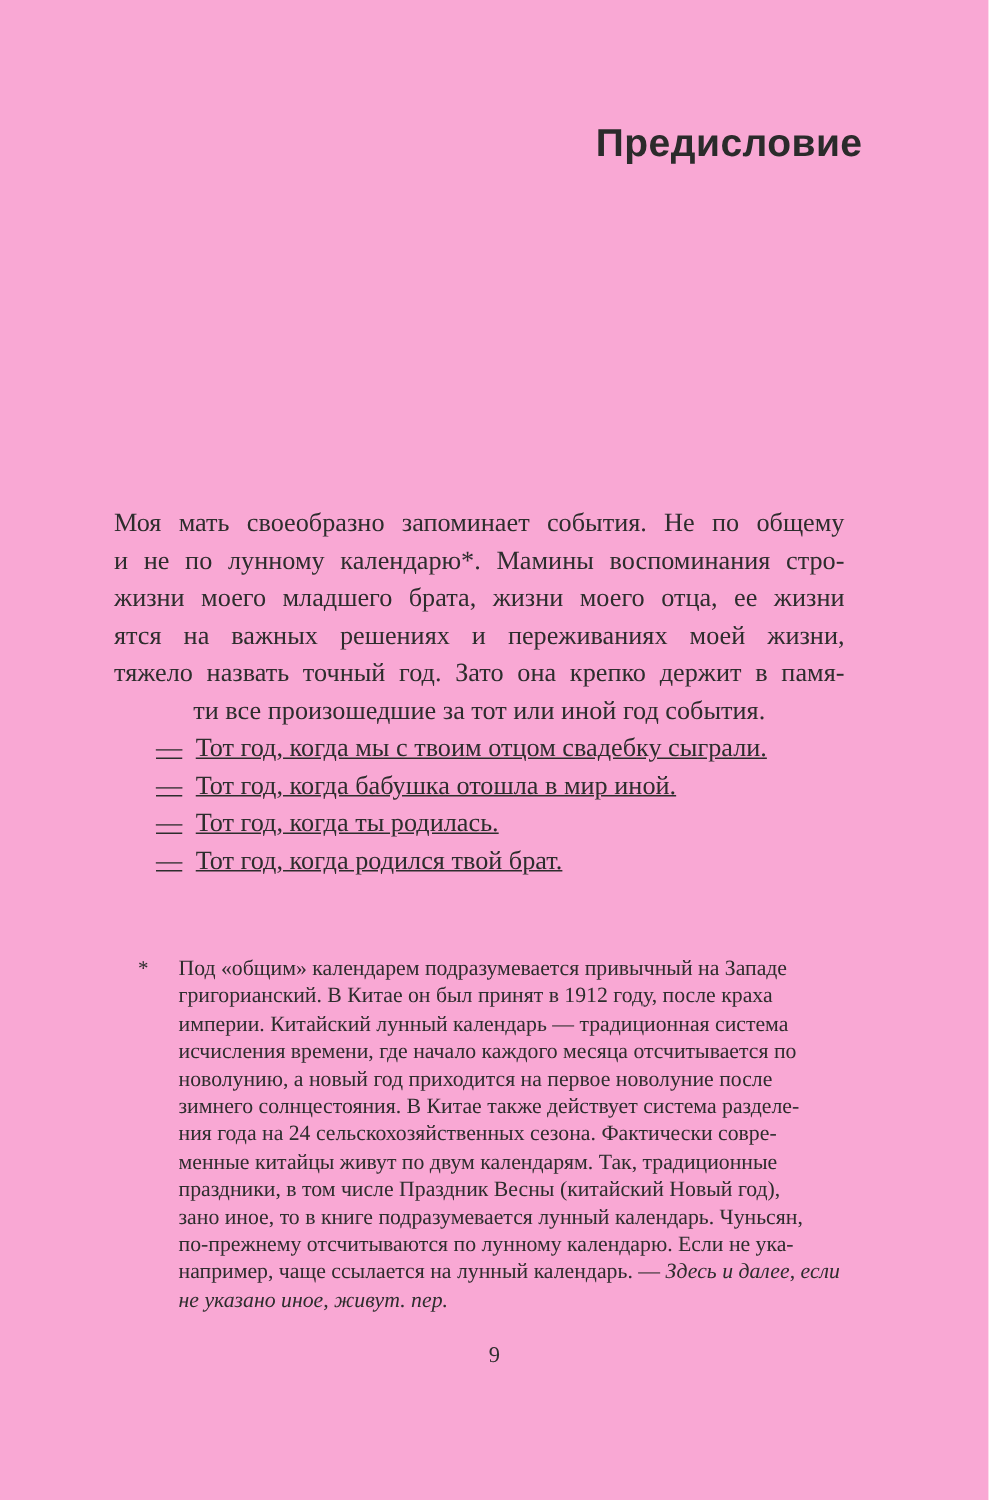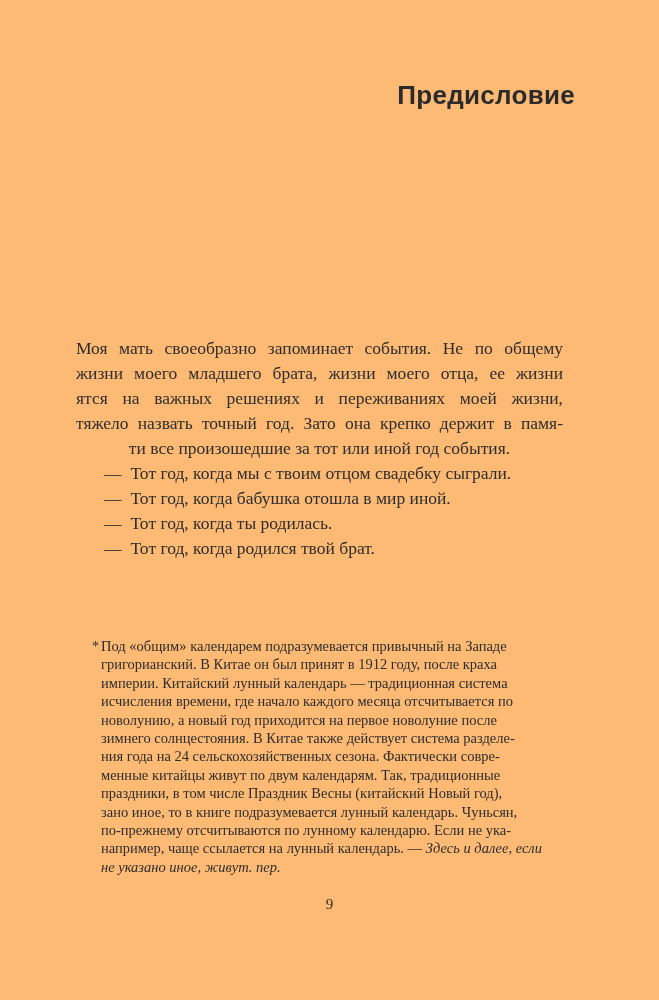--- a/index.html
+++ b/index.html
@@ -1,20 +1,20 @@
 <!DOCTYPE html>
 <html><head>
 <meta charset="utf-8">
 <style>
   html, body { margin: 0; padding: 0; background: #ffffff; }
   .page {
     position: relative;
     width: 659px;
     height: 1000px;
-    background: #fdba74;
+    background: #f9a8d4;
     overflow: hidden;
     font-family: "Liberation Serif", serif;
     color: #2d2d2d;
   }
   .title {
     position: absolute;
     top: 80px;
     right: 84px;
     margin: 0;
     font-family: "Liberation Sans", sans-serif;
@@ -26,58 +26,59 @@
   .body-block {
     position: absolute;
     top: 336px;
     left: 76px;
     width: 487px;
     font-size: 17.5px;
     line-height: 25px;
   }
   .bline { text-align: center; }
   .bline.j { text-align: justify; text-align-last: justify; }
-  .list { margin: 0; }
+  .list { margin: 0; text-decoration: underline; }
   .litem { padding-left: 28px; }
   .dash { margin-right: 9px; }
   .footnote {
     position: absolute;
     top: 637px;
     left: 87px;
     width: 487px;
     font-size: 14.5px;
     line-height: 18.4px;
   }
   .fn-marker {
     position: absolute;
     left: 5px;
     top: 1px;
     font-size: 14px;
   }
-  .fn-text { margin-left: 14px; }
+  .fn-text { margin-left: 32px; }
   .it { font-style: italic; }
   .pagenum {
     position: absolute;
     top: 896px;
     left: 0;
     width: 659px;
     text-align: center;
     font-size: 15px;
     color: #2d2d2d;
   }
 </style>
 </head>
 <body>
 
 <div class="page">
 
   <h1 class="title">Предисловие</h1>
 
   <div class="body-block">
     <div class="bline j">Моя мать своеобразно запоминает события. Не по общему</div>
+    <div class="bline j">и не по лунному календарю*. Мамины воспоминания стро-</div>
     <div class="bline j">жизни моего младшего брата, жизни моего отца, ее жизни</div>
     <div class="bline j">ятся на важных решениях и переживаниях моей жизни,</div>
     <div class="bline j">тяжело назвать точный год. Зато она крепко держит в памя-</div>
     <div class="bline">ти все произошедшие за тот или иной год события.</div>
 
     <div class="list">
       <div class="litem"><span class="dash">—</span><span>Тот год, когда мы с твоим отцом свадебку сыграли.</span></div>
       <div class="litem"><span class="dash">—</span><span>Тот год, когда бабушка отошла в мир иной.</span></div>
       <div class="litem"><span class="dash">—</span><span>Тот год, когда ты родилась.</span></div>
       <div class="litem"><span class="dash">—</span><span>Тот год, когда родился твой брат.</span></div>

